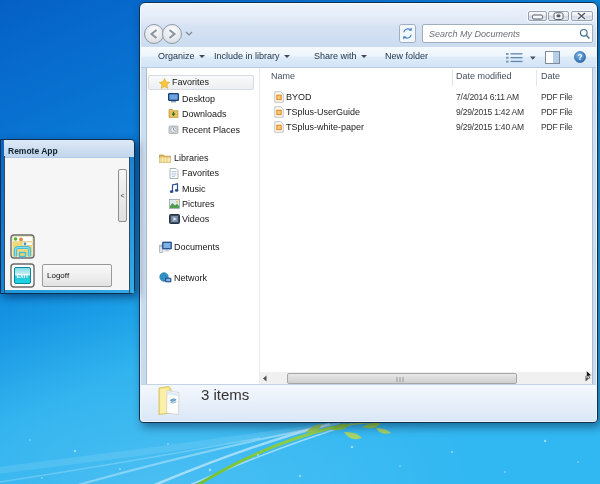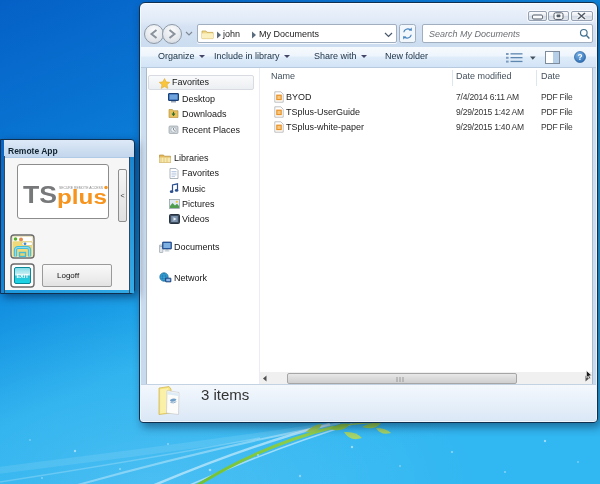--- a/index.html
+++ b/index.html
@@ -32,21 +32,21 @@
 #spane{position:absolute;left:1px;right:1px;top:381px;height:36px;background:linear-gradient(180deg,#f4f8fd 0,#e7f0fa 50%,#dbe8f6 100%);border-top:1px solid #c3d3e3}
 #spane .txt{position:absolute;left:60px;top:1px;font-size:15px;color:#333}
 
 #rwin{position:absolute;left:0px;top:139px;width:135px;height:155px;border:1px solid #10304f;border-radius:0 4px 4px 0;background:linear-gradient(180deg,#dde9f7 0,#c3d6ec 17px,#9fc0e0 18px,#8fb4da 100%);box-shadow:3px 3px 9px rgba(0,10,40,.5)}
 #rtitle{position:absolute;left:7px;top:6px;font-size:8.5px;font-weight:bold;color:#10222f}
 #rbody{position:absolute;left:4px;top:18px;right:5px;bottom:3px;background:#f6f6f6}
 #rlogo{position:absolute;left:16px;top:24px;width:92px;height:55px;background:#fff;border:1px solid #8c8c8c;border-radius:3px}
 #rcollapse{position:absolute;left:117px;top:29px;width:9px;height:53px;background:linear-gradient(180deg,#f5f5f5 0,#ececec 40%,#e0e0e0 100%);border:1px solid #8e8e8e;border-radius:2px;font-size:7px;color:#333;text-align:center;line-height:51px}
 .ricon{position:absolute;left:9px;width:25px;height:25px}
 #rbtn1{position:absolute;left:41px;top:95px;width:70px;height:23px;background:linear-gradient(180deg,#f9f9f9 0,#ededed 60%,#e2e2e2 100%);border:1px solid #56a0d8;border-radius:2px;box-shadow:inset 0 0 0 1px #cfe8f8;font-size:8px;color:#111;line-height:21px;padding-left:3px}
-#rbtn2{position:absolute;left:41px;top:124px;width:70px;height:23px;background:linear-gradient(180deg,#f9f9f9 0,#ededed 60%,#e2e2e2 100%);border:1px solid #9a9a9a;border-radius:2px;font-size:8px;color:#111;line-height:21px;padding-left:14px}
+#rbtn2{position:absolute;left:41px;top:124px;width:70px;height:23px;background:linear-gradient(180deg,#f9f9f9 0,#ededed 60%,#e2e2e2 100%);border:1px solid #9a9a9a;border-radius:2px;font-size:8px;color:#111;line-height:21px;padding-left:4px}
 </style>
 </head>
 <body>
 <div id="desktop">
 
 <svg class="abs" width="600" height="484" viewBox="0 0 600 484" style="left:0;top:0">
   <defs>
     <linearGradient id="sky" x1="0" y1="0" x2="0.55" y2="1">
       <stop offset="0" stop-color="#0560c6"></stop>
       <stop offset="0.42" stop-color="#0c85dc"></stop>
@@ -119,35 +119,20 @@
             <stop offset="1" stop-color="#c6ccd4"></stop>
       </radialGradient>
     </defs>
     <circle cx="11" cy="11" r="9.5" fill="url(#bfg)" stroke="#8d99a6" stroke-width="1"></circle>
     <circle cx="29" cy="11" r="9.5" fill="url(#bfg)" stroke="#8d99a6" stroke-width="1"></circle>
     <path d="M13.5,7 L8.5,11 L13.5,15" fill="none" stroke="#8a929c" stroke-width="2"></path>
     <path d="M26.5,7 L31.5,11 L26.5,15" fill="none" stroke="#8a929c" stroke-width="2"></path>
     <path d="M43,9 l3,3 l3,-3" fill="none" stroke="#7e8a96" stroke-width="1.2"></path>
   </svg>
 
-  <div id="addr">
-    <svg class="abs" style="left:3px;top:3px" width="13" height="12" viewBox="0 0 13 12">
-      <path d="M1,3 h4 l1,1.4 h6 v6.2 h-11z" fill="#f0d98c" stroke="#c9a84e" stroke-width="0.8"></path>
-      <path d="M1,5.4 h11 v5.2 h-11z" fill="#faf0c0"></path>
-    </svg>
-    <span class="abs" style="left:25px;top:4px;font-size:9px;color:#222">john</span>
-    <span class="abs" style="left:61px;top:4px;font-size:9px;color:#222">My Documents</span>
-    <svg class="abs" style="left:18px;top:6px" width="40" height="8" viewBox="0 0 40 8">
-      <path d="M1,0.5 L5,4 L1,7.5z" fill="#5a6b7d"></path>
-      <path d="M36,0.5 L40,4 L36,7.5z" fill="#5a6b7d"></path>
-    </svg>
-    <svg class="abs" style="left:186px;top:7px" width="9" height="6" viewBox="0 0 9 6">
-      <path d="M1,1 L4.5,4.5 L8,1" fill="none" stroke="#47586a" stroke-width="1.2"></path>
-    </svg>
-  </div>
 
   <svg class="abs" style="left:259px;top:21px" width="17" height="19" viewBox="0 0 17 19">
     <rect x="0.5" y="0.5" width="16" height="18" rx="2" fill="#f2f7fc" stroke="#a0aebf"></rect>
     <path d="M4.8,8.2 a4,3.6 0 0 1 6.5,-2.4" fill="none" stroke="#4583c0" stroke-width="1.2"></path>
     <path d="M12.2,10.8 a4,3.6 0 0 1 -6.5,2.4" fill="none" stroke="#4583c0" stroke-width="1.2"></path>
     <path d="M12.6,3.6 l0.4,3.2 l-3.2,-0.4z" fill="#4583c0"></path>
     <path d="M4.4,15.4 l-0.4,-3.2 l3.2,0.4z" fill="#4583c0"></path>
   </svg>
 
   <div id="srch">
@@ -323,28 +308,20 @@
 </div>
 
 <div id="rwin">
   <div style="position:absolute;left:0;top:0;bottom:0;width:3px;background:linear-gradient(180deg,#0a65c4,#1486d8)"></div>
   <div style="position:absolute;left:3px;top:16px;bottom:0;width:1px;background:#33485e"></div>
   <div style="position:absolute;right:0;top:17px;bottom:0;width:4px;background:linear-gradient(180deg,#1a86d0,#35ace8)"></div>
   <div style="position:absolute;right:4px;top:17px;bottom:0;width:1px;background:#33485e"></div>
   <div style="position:absolute;left:4px;right:5px;bottom:0;height:3px;background:linear-gradient(90deg,#1d97dc,#31a9e6)"></div>
   <div id="rtitle">Remote App</div>
   <div id="rbody"></div>
-  <div id="rlogo">
-    <svg class="abs" style="left:0px;top:0px" width="92" height="55" viewBox="0 0 92 55">
-      <text x="5" y="38" font-family="Liberation Sans" font-weight="bold" font-size="24" fill="#77787a" textLength="34" lengthAdjust="spacingAndGlyphs">TS</text>
-      <text x="39" y="39" font-family="Liberation Sans" font-weight="bold" font-size="20" fill="#f7941e" textLength="50" lengthAdjust="spacingAndGlyphs">plus</text>
-      <text x="41" y="24" font-family="Liberation Sans" font-size="3.6" fill="#8a8a8a" textLength="44" lengthAdjust="spacingAndGlyphs">SECURE REMOTE ACCESS</text>
-      <circle cx="88" cy="22.5" r="1.7" fill="#f7941e"></circle>
-    </svg>
-  </div>
   <div id="rcollapse">&lt;</div>
 
   <svg class="ricon" style="top:94px" width="25" height="25" viewBox="0 0 25 25">
     <rect x="1" y="1" width="23" height="23" rx="3" fill="#fdf6dc" stroke="#6b6b6b" stroke-width="1.4"></rect>
     <rect x="2.5" y="2.5" width="20" height="5" rx="1.5" fill="#fff" stroke="#d8cf9a" stroke-width="0.5"></rect>
     <circle cx="5.5" cy="5" r="1.8" fill="#58b030"></circle>
     <circle cx="11" cy="5.5" r="2" fill="#e08a4e"></circle>
     <rect x="2.5" y="7.5" width="20" height="15" fill="#f0d978"></rect>
     <rect x="12" y="8" width="10.5" height="3.5" rx="1.5" fill="#fff" stroke="#c8b860" stroke-width="0.5"></rect>
     <circle cx="15" cy="9.8" r="1.4" fill="#4488cc"></circle>

